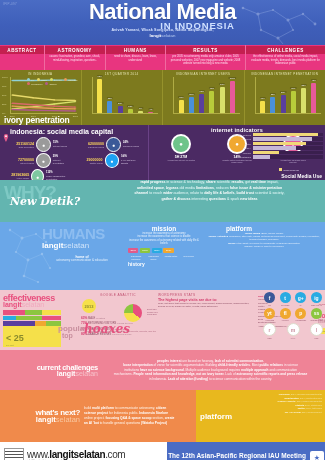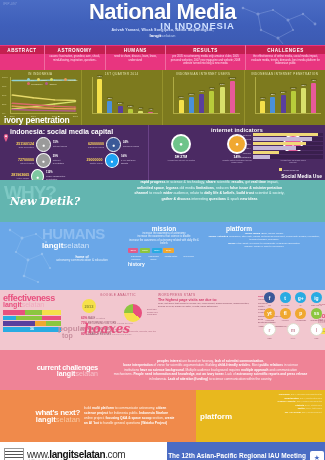--- a/index.html
+++ b/index.html
@@ -586,20 +586,26 @@
           <div class="ebrow">
             <div class="seg" style="width:55%;background:#5a3f9e"></div>
             <div class="seg" style="width:20%;background:#f0a830"></div>
             <div class="seg" style="width:25%;background:#8cc63f"></div>
           </div>
           <div class="ebrow">
             <div class="seg" style="width:100%;background:#29abe2"></div>
             <div style="position:absolute;inset:0;text-align:center;font-size:3.4px;color:#fff;font-weight:bold">36</div>
           </div>
         </div>
+      <div class="bignum">
+        <div class="yel">
+          <b>&lt; 25</b>
+          <i>per visit</i>
+        </div>
+      </div>
     </div>
 
     <div class="ga">
       <div class="h">GOOGLE ANALYTIC</div>
       <div class="gabadge">2013</div>
       <div class="pie" style="background:conic-gradient(#e8507e 0 35%,#f5e04a 35% 75%,#8cc63f 75% 100%)"></div>
       <div class="pielab" id="pielab">
           <div>Direct 35%</div>
           <div>Search 40%</div>
           <div>Social 25%</div>

